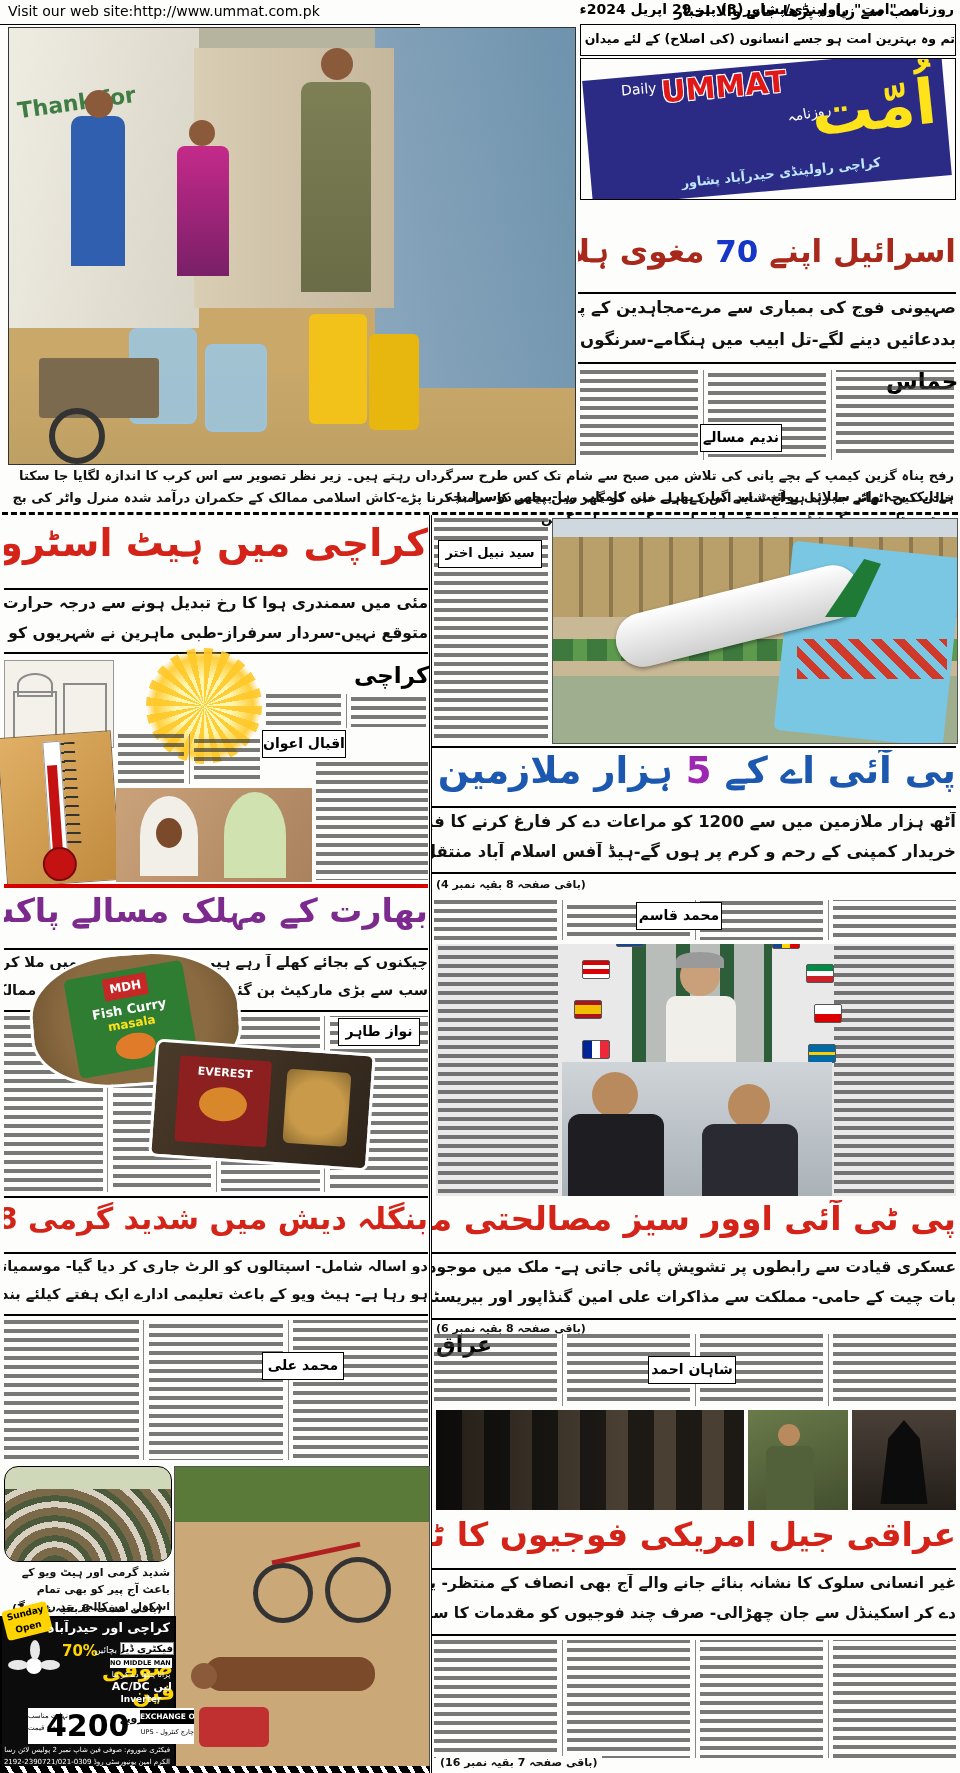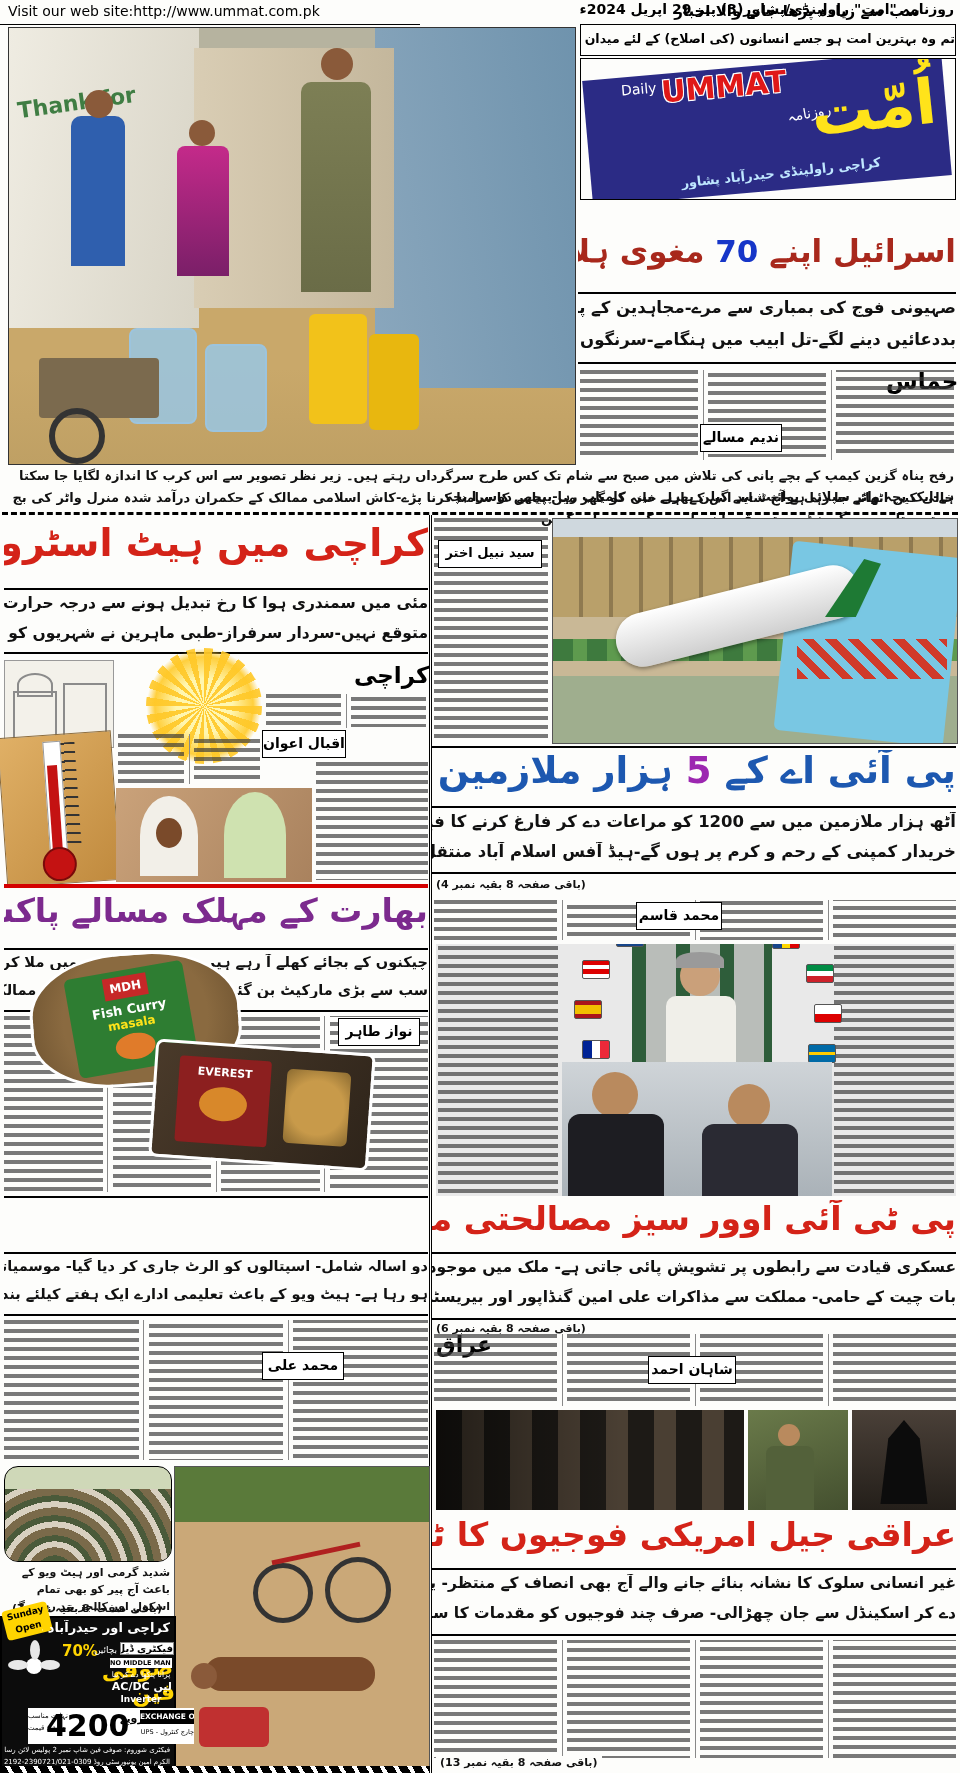--- a/index.html
+++ b/index.html
@@ -240,20 +240,25 @@
   </div>
 
   <div class="abs ur hl hl-red" style="left:432px;top:1200px;width:524px;font-size:33px;">پی ٹی آئی اوور سیز مصالحتی مذاکرات کے مخالف</div>
   <div class="abs rule" style="left:432px;top:1252px;width:524px;"></div>
   <div class="abs ur sub" style="left:432px;top:1258px;width:524px;font-size:15.5px;">عسکری قیادت سے رابطوں پر تشویش پائی جاتی ہے- ملک میں موجود بیشتر ورکرز عمران کی رہائی کیلئے</div>
   <div class="abs ur sub" style="left:432px;top:1288px;width:524px;font-size:15.5px;">بات چیت کے حامی- مملکت سے مذاکرات علی امین گنڈاپور اور بیریسٹر محمد علی سیف کا ذریعہ "اہم" ہوگا- ذرائع</div>
   <div class="abs rule" style="left:432px;top:1318px;width:524px;"></div>
   <div class="abs cont" style="left:436px;top:1322px;">(باقی صفحہ 8 بقیہ نمبر 6)</div>
 
   <div class="abs rule" style="left:4px;top:1196px;width:424px;"></div>
+  <div class="abs ur hl hl-red" style="left:4px;top:1202px;width:424px;font-size:30px;">
+    <span>بنگلہ دیش میں شدید گرمی</span>
+    <span>8</span>
+    
+  </div>
   <div class="abs rule" style="left:4px;top:1252px;width:424px;"></div>
   <div class="abs ur sub" style="left:4px;top:1258px;width:424px;font-size:14.5px;">دو اسالہ شامل- اسپتالوں کو الرٹ جاری کر دیا گیا- موسمیاتی تبدیلی کے باعث رواں سال زیادہ گرم ثابت</div>
   <div class="abs ur sub" style="left:4px;top:1286px;width:424px;font-size:14.5px;">ہو رہا ہے- ہیٹ ویو کے باعث تعلیمی ادارے ایک ہفتے کیلئے بند- ملک بھر میں بارش کیلئے دعائیں</div>
   <div class="abs rule" style="left:4px;top:1314px;width:424px;"></div>
   <div class="abs cols" style="left:4px;top:1320px;width:424px;height:140px;columns:3;">
       <div class="stxt" style="height:420px;"></div>
     </div>
   <div class="abs nbx" style="left:262px;top:1352px;width:80px;height:26px;">محمد علی</div>
 
   <div class="ph" style="left:4px;top:1466px;width:166px;height:94px;border-radius:14px;border:1.5px solid #000;
@@ -327,18 +332,18 @@
   </div>
 
   <div class="abs ur hl hl-red" style="left:432px;top:1516px;width:524px;font-size:33px;">عراقی جیل امریکی فوجیوں کا ٹارچر سیل رہی</div>
   <div class="abs rule" style="left:432px;top:1568px;width:524px;"></div>
   <div class="abs ur sub" style="left:432px;top:1574px;width:524px;font-size:15.5px;">غیر انسانی سلوک کا نشانہ بنائے جانے والے آج بھی انصاف کے منتظر- یو ایس ملٹری کورٹس نے معمولی سزائیں</div>
   <div class="abs ur sub" style="left:432px;top:1604px;width:524px;font-size:15.5px;">دے کر اسکینڈل سے جان چھڑالی- صرف چند فوجیوں کو مقدمات کا سامنا کرنا پڑا- برطانوی اخبار</div>
   <div class="abs rule" style="left:432px;top:1634px;width:524px;"></div>
   <div class="abs cols" style="left:434px;top:1640px;width:522px;height:118px;columns:4;">
       <div class="stxt" style="height:472px;"></div>
     </div>
-  <div class="abs cont" style="left:436px;top:1756px;background:#fdfdfb;padding:0 4px;">(باقی صفحہ 8 بقیہ نمبر 13)</div>
+  <div class="abs cont" style="left:436px;top:1756px;background:#fdfdfb;padding:0 4px;">(باقی صفحہ 7 بقیہ نمبر 16)</div>
 
   <div class="abs" style="left:0;top:1766px;width:430px;height:7px;
        background:repeating-linear-gradient(60deg,#000 0 8px,#fff 8px 12px);"></div>
 
 </div>
 
 </body></html>

